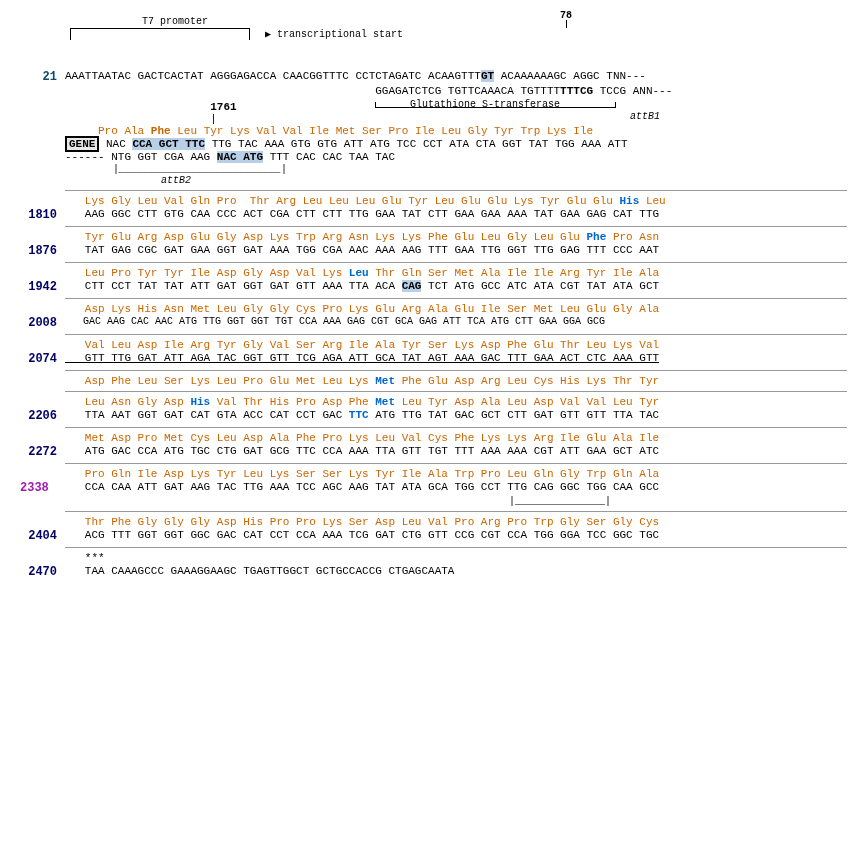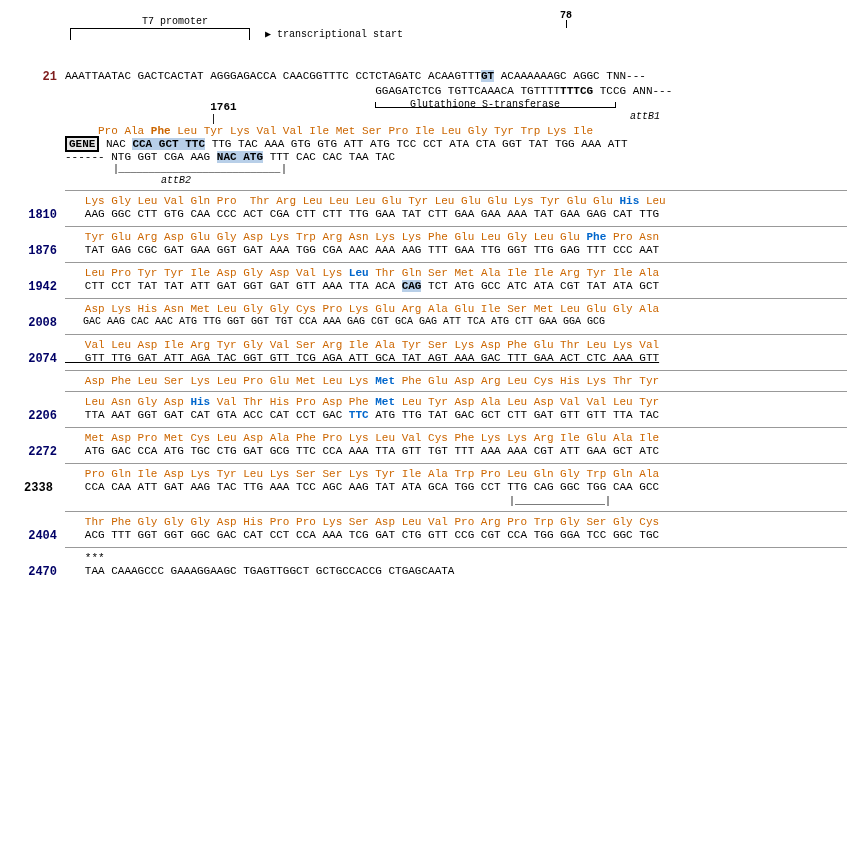--- a/index.html
+++ b/index.html
@@ -32,21 +32,21 @@
     <div style="position:absolute; top:18px; left:0px; width:180px; height:12px; border-left:1px solid #000; border-top:1px solid #000; border-right:1px solid #000;"></div>
     <span style="position:absolute; top:6px; left:40px; font-size:10px;margin-left:32px;">T7 promoter</span>
 
     <span style="position:absolute; top:18px; left:195px; font-size:10px;">▶ <span>transcriptional start</span></span>
 
     <span style="position:absolute; top:0px; left:490px; font-size:10px; font-weight:bold;">78</span>
     <div style="position:absolute; top:10px; left:496px; width:0; height:8px; border-left:1px solid #000;"></div>
   </div>
 
   <div style="display:flex; margin-bottom:1px;">
-    <span style="min-width:45px; color:#7f1d1d; font-weight:bold; font-size:12px; text-align:right; padding-right:8px; flex-shrink:0;">21</span>
+    <span style="min-width:45px; color:#0c4a6e; font-weight:bold; font-size:12px; text-align:right; padding-right:8px; flex-shrink:0;">21</span>
     <span style="white-space:pre; font-size:11px;">AAATTAATAC GACTCACTAT AGGGAGACCA CAACGGTTTC CCTCTAGATC ACAAGTTT<span style="background:#b8cfe8; font-weight:bold;">GT</span> ACAAAAAAGC AGGC TNN---</span>
   </div>
   <div style="display:flex; margin-bottom:1px;">
     <span style="min-width:45px; flex-shrink:0;"></span>
     <span style="white-space:pre; font-size:11px;">                                               GGAGATCTCG TGTTCAAACA TGTTTT<span style="font-weight:bold;">TTTCG</span> TCCG ANN---</span>
   </div>
 
   <div style="display:flex; margin: 2px 0;">
     <span style="min-width:45px; flex-shrink:0;"></span>
     <div style="position:relative; flex:1;">
@@ -170,21 +170,21 @@
     <span style="white-space:pre; font-size:11px;">   ATG GAC CCA ATG TGC CTG GAT GCG TTC CCA AAA TTA GTT TGT TTT AAA AAA CGT ATT GAA GCT ATC</span>
   </div>
 
   <hr class="section-divider">
 
   <div style="display:flex; margin-bottom:1px;">
     <span style="min-width:45px; flex-shrink:0;"></span>
     <span style="white-space:pre; font-size:11px; color:#cc6600;">   Pro Gln Ile Asp Lys Tyr Leu Lys Ser Ser Lys Tyr Ile Ala Trp Pro Leu Gln Gly Trp Gln Ala</span>
   </div>
   <div style="display:flex; margin-bottom:1px;">
-    <span style="min-width:45px; color:#000000; font-weight:bold; font-size:12px; text-align:center; padding-right:8px; flex-shrink:0;">2338</span>
+    <span style="min-width:45px; color:#a21caf; font-weight:bold; font-size:12px; text-align:left; padding-right:8px; flex-shrink:0;">2338</span>
     <span style="white-space:pre; font-size:11px;">   CCA CAA ATT GAT AAG TAC TTG AAA TCC AGC AAG TAT ATA GCA TGG CCT TTG CAG GGC TGG CAA GCC</span>
   </div>
 
   <div style="display:flex; margin-bottom:0;">
     <span style="min-width:45px; flex-shrink:0;"></span>
     <span style="white-space:pre; font-size:10px;">                                                                          |_______________|</span>
   </div>
 
   <hr class="section-divider">
 

